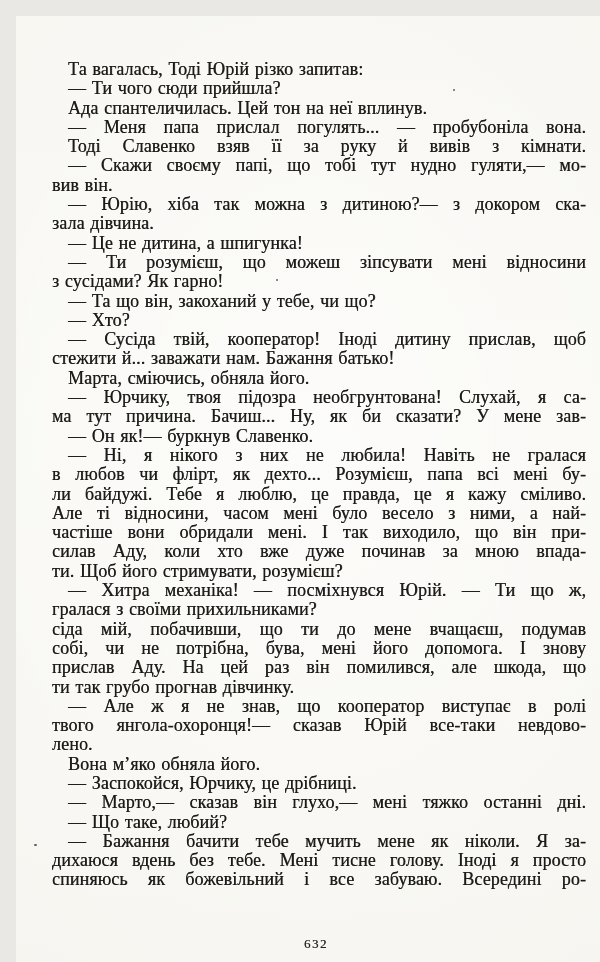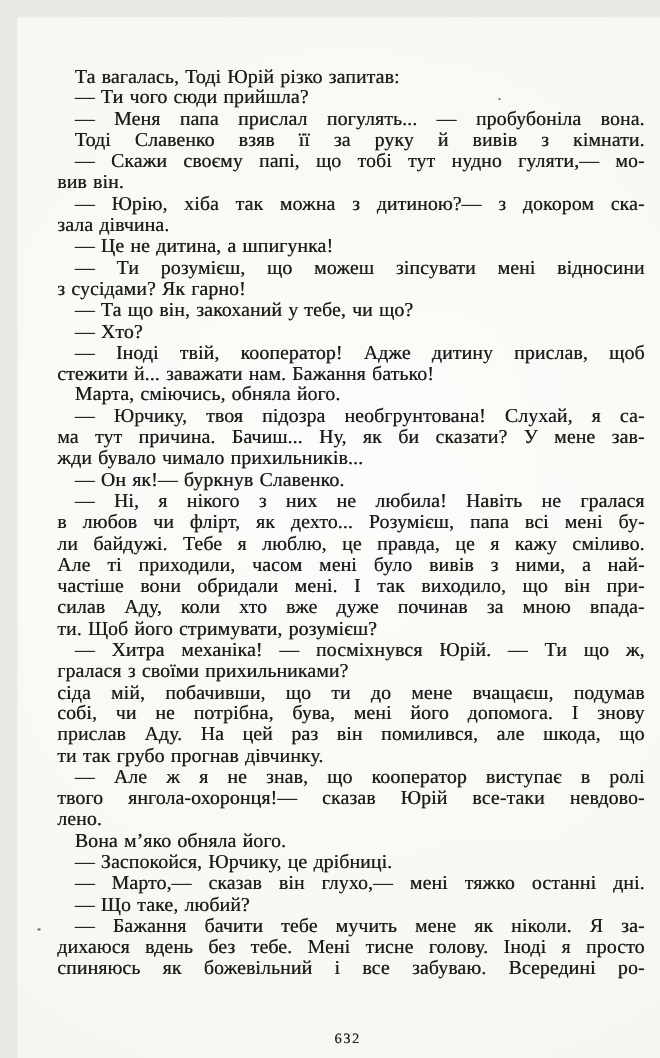--- a/index.html
+++ b/index.html
@@ -63,42 +63,42 @@
   .d3 { left: 18px;  top: 828px; width: 3px; height: 2px; border-radius: 1px; }
 </style>
 </head>
 <body>
 
 <div class="page">
 
   <div class="textblock">
     <div class="ln in end">Та вагалась, Тоді Юрій різко запитав:</div>
     <div class="ln in end">— Ти чого сюди прийшла?</div>
+    <div class="ln in end">Ада спантеличилась. Цей тон на неї вплинув.</div>
     <div class="ln in">— Меня папа прислал погулять... — пробубоніла вона.</div>
     <div class="ln in">Тоді Славенко взяв її за руку й вивів з кімнати.</div>
     <div class="ln in">— Скажи своєму папі, що тобі тут нудно гуляти,— мо-</div>
     <div class="ln end">вив він.</div>
     <div class="ln in">— Юрію, хіба так можна з дитиною?— з докором ска-</div>
     <div class="ln end">зала дівчина.</div>
     <div class="ln in end">— Це не дитина, а шпигунка!</div>
     <div class="ln in">— Ти розумієш, що можеш зіпсувати мені відносини</div>
     <div class="ln end">з сусідами? Як гарно!</div>
     <div class="ln in end">— Та що він, закоханий у тебе, чи що?</div>
     <div class="ln in end">— Хто?</div>
-    <div class="ln in">— Іноді твій, кооператор! Адже дитину прислав, щоб</div>
+    <div class="ln in">— Сусіда твій, кооператор! Іноді дитину прислав, щоб</div>
     <div class="ln end">стежити й... заважати нам. Бажання батько!</div>
     <div class="ln in end">Марта, сміючись, обняла його.</div>
     <div class="ln in">— Юрчику, твоя підозра необгрунтована! Слухай, я са-</div>
     <div class="ln">ма тут причина. Бачиш... Ну, як би сказати? У мене зав-</div>
-    <div class="ln end">жди бувало чимало прихильників...</div>
     <div class="ln in end">— Он як!— буркнув Славенко.</div>
     <div class="ln in">— Ні, я нікого з них не любила! Навіть не гралася</div>
     <div class="ln">в любов чи флірт, як дехто... Розумієш, папа всі мені бу-</div>
     <div class="ln">ли байдужі. Тебе я люблю, це правда, це я кажу сміливо.</div>
-    <div class="ln">Але ті приходили, часом мені було вивів з ними, а най-</div>
+    <div class="ln">Але ті відносини, часом мені було весело з ними, а най-</div>
     <div class="ln">частіше вони обридали мені. І так виходило, що він при-</div>
     <div class="ln">силав Аду, коли хто вже дуже починав за мною впада-</div>
     <div class="ln end">ти. Щоб його стримувати, розумієш?</div>
     <div class="ln in">— Хитра механіка! — посміхнувся Юрій. — Ти що ж,</div>
     <div class="ln end">гралася з своїми прихильниками?</div>
     <div class="ln">сіда мій, побачивши, що ти до мене вчащаєш, подумав</div>
     <div class="ln">собі, чи не потрібна, бува, мені його допомога. І знову</div>
     <div class="ln">прислав Аду. На цей раз він помилився, але шкода, що</div>
     <div class="ln end">ти так грубо прогнав дівчинку.</div>
     <div class="ln in">— Але ж я не знав, що кооператор виступає в ролі</div>

